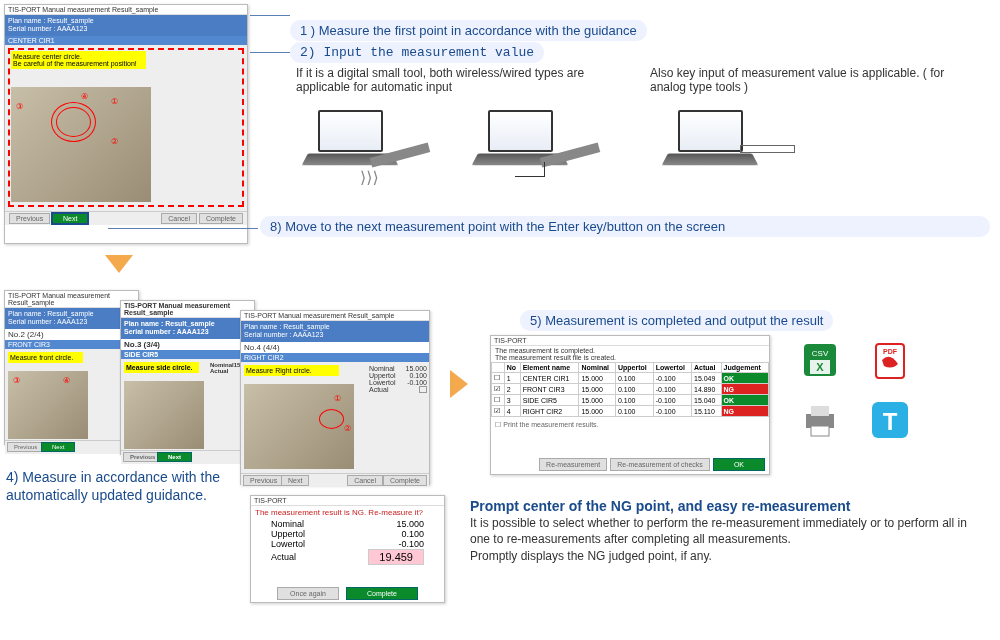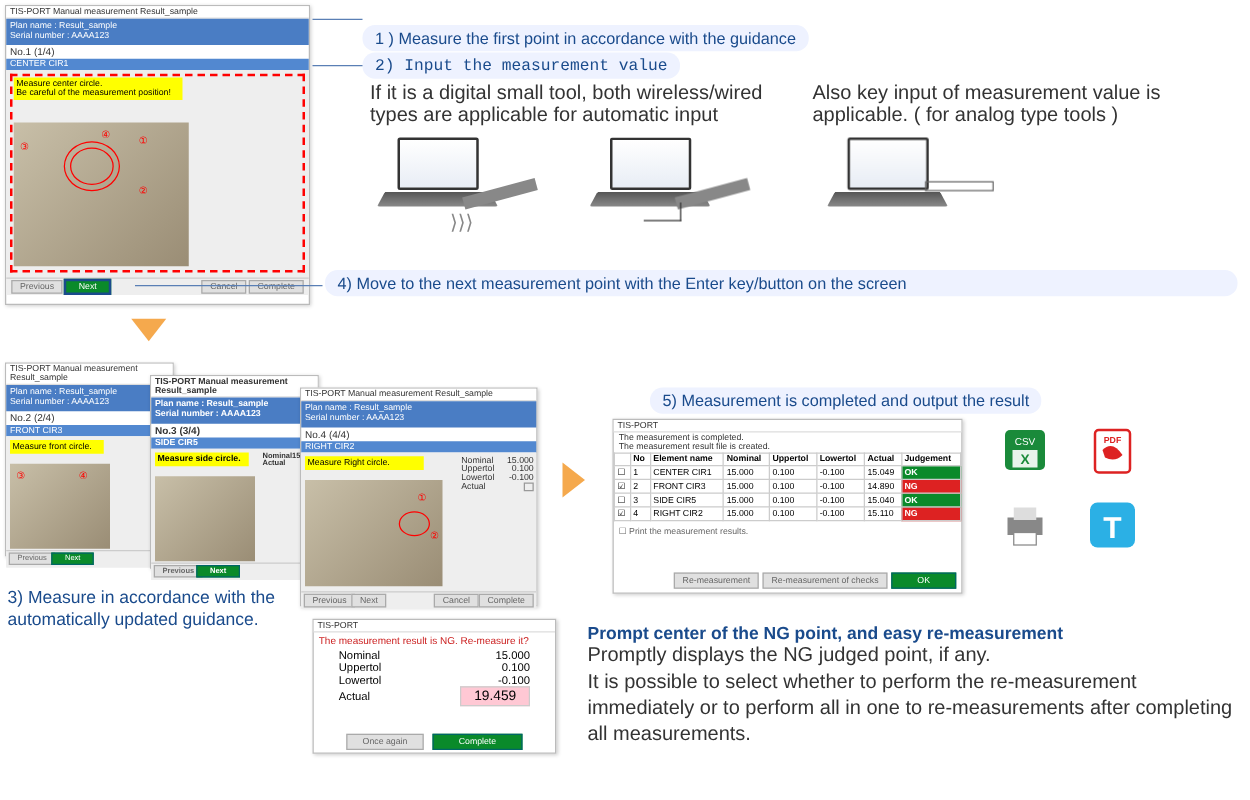--- a/index.html
+++ b/index.html
@@ -1,18 +1,18 @@
 <!DOCTYPE html>
 <html><head>
 <meta charset="utf-8">
 <style>
   * { box-sizing: border-box; margin: 0; padding: 0; }
   body { width: 1000px; height: 640px; font-family: Arial, sans-serif; background: #fff; position: relative; overflow: hidden; font-size: 11px; }
   .step-label { background: #eef2ff; color: #1a4b8c; padding: 3px 10px; border-radius: 10px; font-size: 13px; display: inline-block; }
-  .sub-text { color: #333; font-size: 16px; margin-top: 2px; }
+  .sub-text { color: #333; font-size: 12px; margin-top: 2px; }
   
   
   .app-window { background: #fff; border: 1px solid #bbb; position: absolute; box-shadow: 1px 1px 3px rgba(0,0,0,0.2); }
   .app-title { background: #fff; font-size: 7px; padding: 1px 3px; color: #333; border-bottom: 1px solid #ddd; }
   .app-header { background: #4a7dc4; color: #fff; font-size: 7px; padding: 2px 3px; line-height: 1.2; }
   .app-header2 { background: #5288d0; color: #fff; font-size: 7px; padding: 1px 3px; }
   .app-counter { font-size: 8px; padding: 1px 3px; color: #333; }
   .app-body { position: relative; background: #eee; }
   .yellow-box { background: #ffff00; font-size: 7px; padding: 2px; position: absolute; }
   .part-img { background: linear-gradient(135deg,#c8bfa8,#9a8d75); position: absolute; }
@@ -41,21 +41,20 @@
 </style>
 </head>
 <body>
 
 <div class="app-window" style="left:4px;top:4px;width:244px;height:240px;">
   <div class="app-title">TIS-PORT Manual measurement Result_sample</div>
   <div class="app-header">
     <div>Plan name : Result_sample</div>
     <div>Serial number : AAAA123</div>
   </div>
-  <div class="app-counter">No.1 (1/4)</div>
   <div class="app-header2">CENTER CIR1</div>
   <div class="app-body" style="height:180px;">
     <div style="position:absolute;left:3px;top:3px;right:3px;bottom:18px;border:2px dashed red;"></div>
     <div class="yellow-box" style="left:6px;top:6px;width:135px;">
       <div>Measure center circle.</div>
       <div>Be careful of the measurement position!</div>
     </div>
     <div class="part-img" style="left:6px;top:42px;width:140px;height:115px;">
       <div class="red-circle" style="left:45px;top:20px;width:35px;height:30px;"></div>
       <div class="red-circle" style="left:40px;top:15px;width:45px;height:40px;"></div>
@@ -103,21 +102,21 @@
 </div>
 <div style="position:absolute;left:660px;top:110px;">
   <div class="laptop">
       <div class="laptop-screen"></div>
       <div class="laptop-base"></div>
     </div>
   <div style="position:absolute;left:80px;top:35px;width:55px;height:8px;border:1px solid #666;"></div>
 </div>
 
 <div style="position:absolute;left:260px;top:216px;right:10px;">
-  <div class="step-label" style="display:block;">4) Move to the next measurement point with the Enter key/button on the screen</div>
+  <div class="step-label" style="display:block;">8) Move to the next measurement point with the Enter key/button on the screen</div>
 </div>
 <div style="position:absolute;left:108px;top:228px;width:150px;height:1px;border-top:1px solid #5a7fb5;"></div>
 
 <div class="arrow-down" style="left:105px;top:255px;"></div>
 
 <div class="app-window" style="left:4px;top:290px;width:135px;height:155px;">
   <div class="app-title">TIS-PORT Manual measurement Result_sample</div>
   <div class="app-header">
       <div>Plan name : Result_sample</div>
       <div>Serial number : AAAA123</div>
@@ -200,21 +199,21 @@
     </div>
     <div class="bottom-bar">
       <span class="btn-gray" style="left:2px;top:1px;">Previous</span>
       <span class="btn-gray" style="left:40px;top:1px;">Next</span>
       <span class="btn-gray" style="right:46px;top:1px;">Cancel</span>
       <span class="btn-gray" style="right:2px;top:1px;">Complete</span>
     </div>
   </div>
 </div>
 
-<div style="position:absolute;left:6px;top:468px;width:220px;color:#1a4b8c;font-size:14px;line-height:1.3;">3) Measure in accordance with the automatically updated guidance.</div>
+<div style="position:absolute;left:6px;top:468px;width:220px;color:#1a4b8c;font-size:14px;line-height:1.3;">4) Measure in accordance with the automatically updated guidance.</div>
 
 <div class="app-window" style="left:250px;top:495px;width:195px;height:108px;">
   <div class="app-title">TIS-PORT</div>
   <div style="color:#c22;font-size:8px;padding:2px 4px;">The measurement result is NG. Re-measure it?</div>
   <div style="font-size:9px;padding:0 20px;">
     <div style="display:flex;justify-content:space-between;">
         <span>Nominal</span>
         <span>15.000</span>
       </div>
     <div style="display:flex;justify-content:space-between;">
@@ -336,15 +335,15 @@
 </div>
 <div class="icon-box" style="left:870px;top:400px;">
   <svg width="40" height="40">
       <rect x="2" y="2" width="36" height="36" rx="6" fill="#2bb0e5"></rect>
       <text x="20" y="30" font-size="24" fill="#fff" text-anchor="middle" font-weight="bold">T</text>
     </svg>
 </div>
 
 <div style="position:absolute;left:470px;top:498px;right:10px;">
   <div style="color:#1a4b8c;font-size:14px;font-weight:bold;">Prompt center of the NG point, and easy re-measurement</div>
+  <div class="sub-text" style="line-height:1.3;">It is possible to select whether to perform the re-measurement immediately or to perform all in one to re-measurements after completing all measurements.</div>
   <div class="sub-text">Promptly displays the NG judged point, if any.</div>
-  <div class="sub-text" style="line-height:1.3;">It is possible to select whether to perform the re-measurement immediately or to perform all in one to re-measurements after completing all measurements.</div>
 </div>
 
 </body></html>

